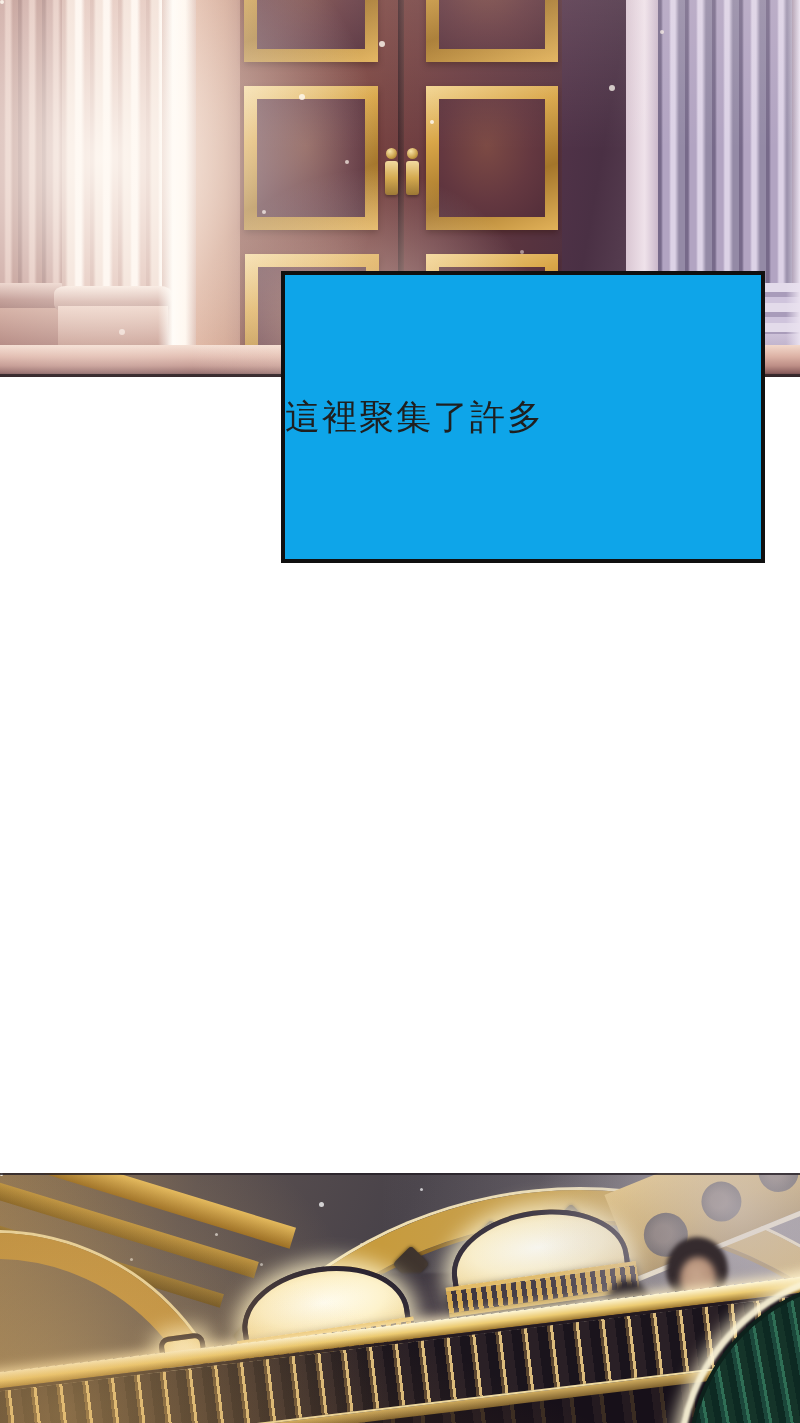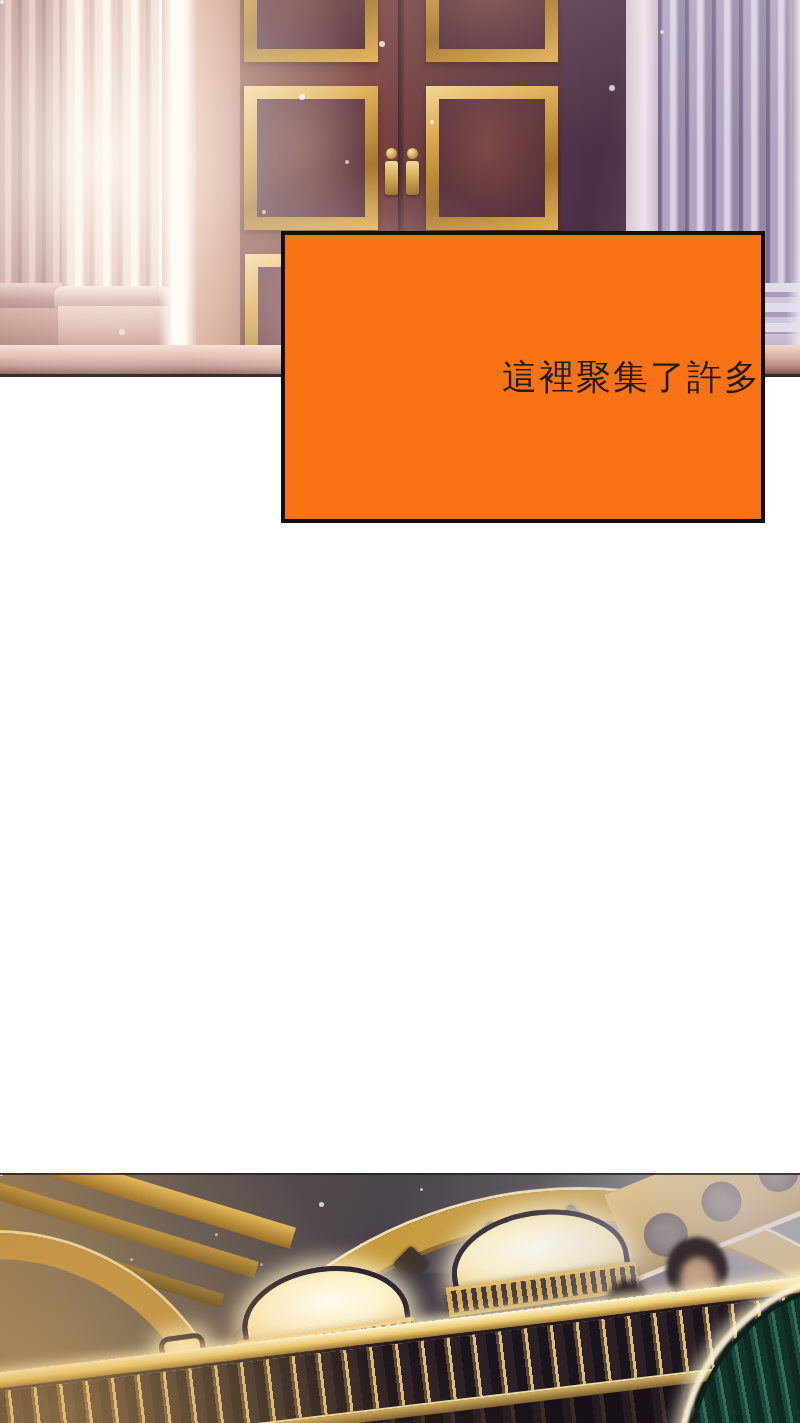--- a/index.html
+++ b/index.html
@@ -53,21 +53,21 @@
     380px 42px 0 1px rgba(255,250,240,.8),610px 86px 0 1px rgba(255,250,240,.75),660px 30px 0 0 rgba(255,245,235,.7),
     588px 330px 0 1px rgba(255,240,230,.6),262px 210px 0 0 rgba(255,245,240,.7),430px 120px 0 0 rgba(255,250,245,.8),
     520px 250px 0 0 rgba(255,245,238,.5),120px 330px 0 1px rgba(255,248,242,.6);}
   .haze-top{left:0;top:0;width:800px;height:377px;
     background:radial-gradient(circle at 13% 42%,rgba(255,250,244,.9),rgba(255,250,244,0) 38%),
                radial-gradient(circle at 46% 92%,rgba(255,240,228,.55),rgba(255,240,228,0) 32%),
                linear-gradient(180deg,rgba(255,245,238,.12),rgba(255,245,238,0) 40%);}
   .top-edge{left:0;top:374px;width:800px;height:3px;background:#2e2327;opacity:.85;}
 
   
-  .nbox{position:absolute;background:#f97316;border:4px solid #101010;display:flex;align-items:center;justify-content:flex-end;z-index:30;}
+  .nbox{position:absolute;background:#0ea5e9;border:4px solid #101010;display:flex;align-items:center;justify-content:flex-start;z-index:30;margin-top:40px;}
   .nbox1{left:281px;top:231px;width:476px;height:284px;}
   .nbox2{left:238px;top:1040px;width:309px;height:218px;}
   .ntext{margin:0;text-align:center;color:#1f1f1f;font-size:35px;font-weight:500;letter-spacing:2px;line-height:50px;}
 
   
   .ballroom{top:1173px;height:250px;background:linear-gradient(115deg,#8a7050 0%,#5c5150 22%,#484249 46%,#4e4850 68%,#6a636a 88%,#837c84 100%);}
   .b-sparkles{left:0;top:0;width:3px;height:3px;border-radius:50%;background:rgba(255,255,255,.9);
     box-shadow:30px 20px 0 0 rgba(255,255,255,.8),90px 45px 0 1px rgba(255,255,255,.7),160px 15px 0 0 rgba(255,255,255,.85),
     215px 60px 0 0 rgba(255,255,255,.6),320px 30px 0 1px rgba(255,255,255,.75),420px 15px 0 0 rgba(255,255,255,.7),
     360px 70px 0 0 rgba(255,255,255,.6),500px 40px 0 0 rgba(255,255,255,.65),260px 90px 0 0 rgba(255,255,255,.5),

